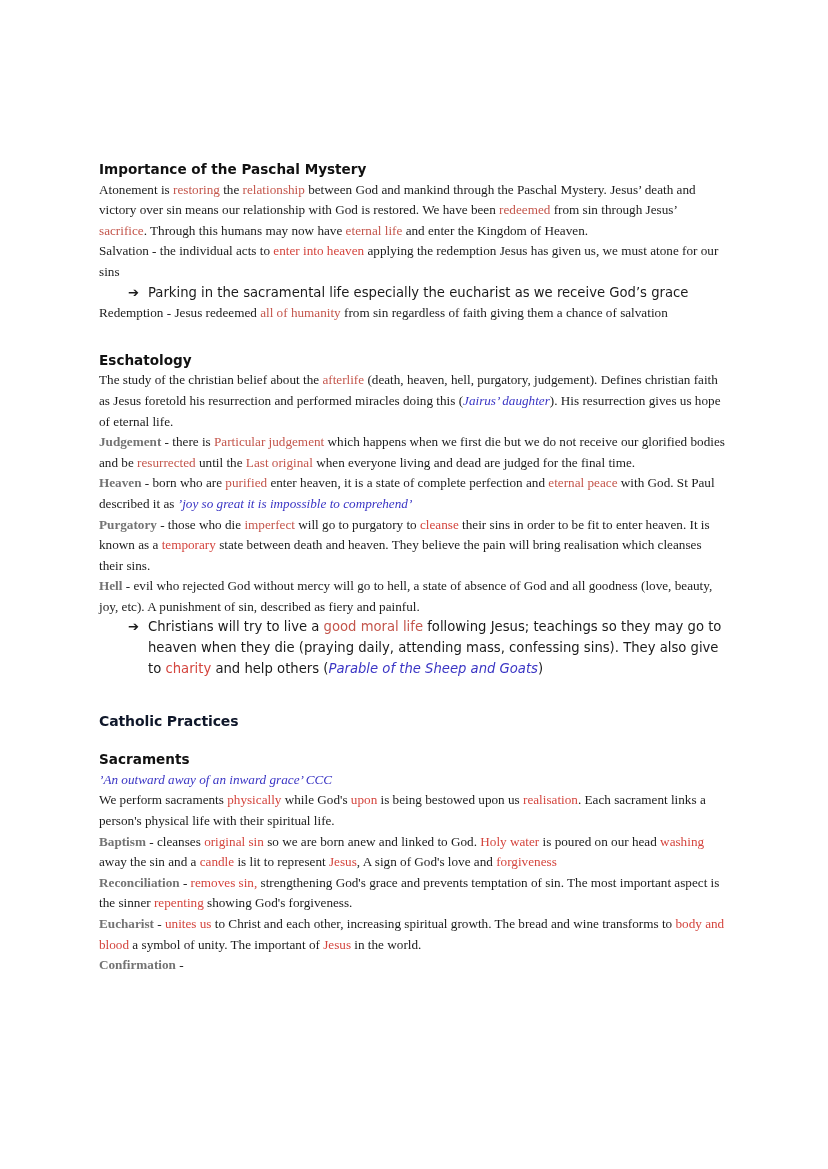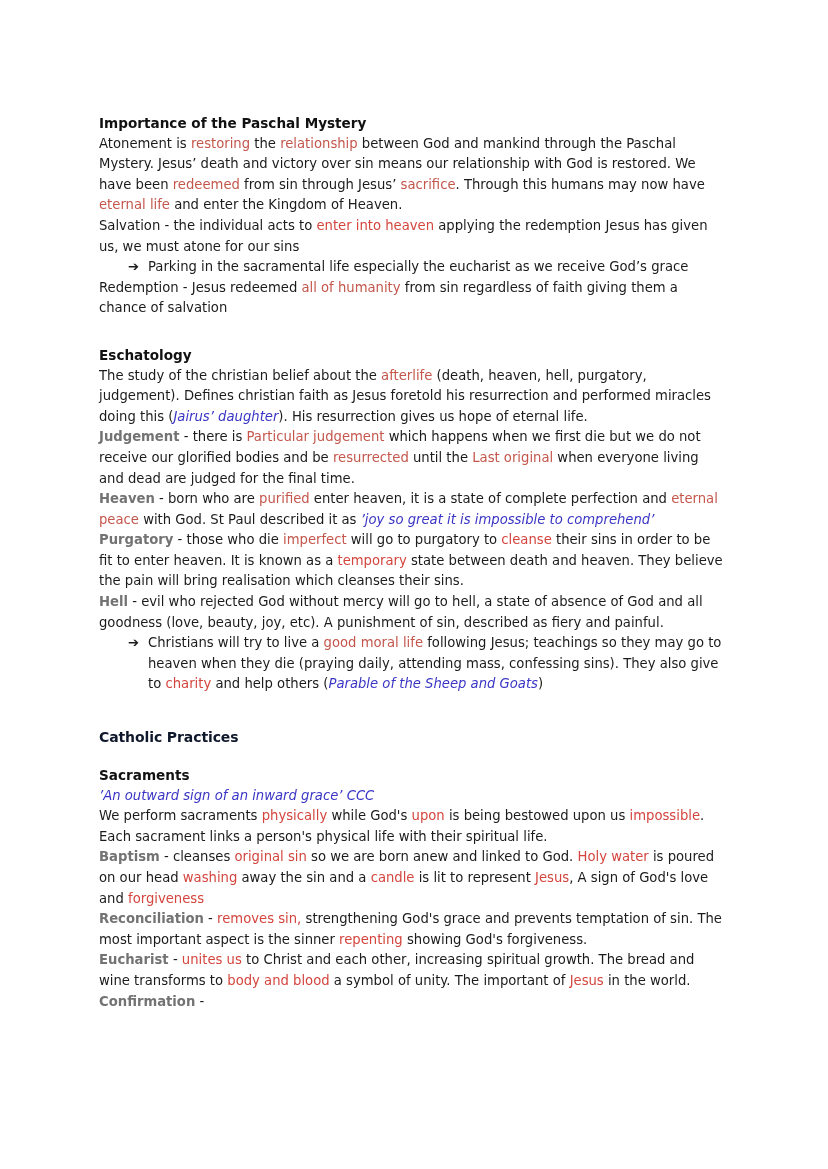--- a/index.html
+++ b/index.html
@@ -18,20 +18,21 @@
     position: relative;
     width: 828px;
     height: 1169px;
     box-sizing: border-box;
     padding: 113px 104px 0 99px;
   }
   .doc {
     width: 626px;
     font-size: 13.2px;
     line-height: 20.6px;
+    margin-top: 46px;
   }
 
   h1.section-title {
     font-size: 14px;
     font-weight: bold;
     color: #0f172a;
     margin: 0;
     padding: 0;
     line-height: 24px;
     letter-spacing: -0.1px;
@@ -41,20 +42,21 @@
     font-weight: bold;
     color: #111111;
     margin: 0;
     padding: 0;
     line-height: 20.6px;
   }
 
   p.para {
     margin: 0;
     padding: 0;
+    font-family: Liberation Serif, serif;
   }
 
   .spacer-sm { height: 8px; }
   .spacer-lg { height: 26px; }
   .spacer-xl { height: 30px; }
 
   .term {
     font-weight: bold;
     color: #737373;
   }
@@ -116,21 +118,21 @@
           <span class="arrow">➔</span>
           <span class="btext"><span>Christians will try to live a </span><span class="hl">good moral life</span><span> following Jesus; teachings so they may go to heaven when they die (praying daily, attending mass, confessing sins). They also give to </span><span class="hl-strong">charity</span><span> and help others (</span><span class="quote">Parable of the Sheep and Goats</span><span>)</span></span>
         </div>
       </div>
       <div>
         <div class="spacer-xl"></div>
         <h1 class="section-title">Catholic Practices</h1>
         <div class="spacer-sm"></div>
         <div class="spacer-sm"></div>
         <h2 class="sub-title"><span>Sacraments</span></h2>
-        <p class="para"><span class="quote">’An outward sign of an inward grace’ CCC</span></p>
-        <p class="para"><span>We perform sacraments </span><span class="hl-strong">physically</span><span> while God's </span><span class="hl-strong">upon</span><span> is being bestowed upon us </span><span class="hl-strong">impossible</span><span>. Each sacrament links a person's physical life with their spiritual life.</span></p>
+        <p class="para"><span class="quote">’An outward away of an inward grace’ CCC</span></p>
+        <p class="para"><span>We perform sacraments </span><span class="hl-strong">physically</span><span> while God's </span><span class="hl-strong">upon</span><span> is being bestowed upon us </span><span class="hl-strong">realisation</span><span>. Each sacrament links a person's physical life with their spiritual life.</span></p>
         <p class="para"><span class="term">Baptism</span><span> - cleanses </span><span class="hl-strong">original sin</span><span> so we are born anew and linked to God. </span><span class="hl-strong">Holy water</span><span> is poured on our head </span><span class="hl-strong">washing</span><span> away the sin and a </span><span class="hl-strong">candle</span><span> is lit to represent </span><span class="hl-strong">Jesus</span><span>, A sign of God's love and </span><span class="hl-strong">forgiveness</span></p>
         <p class="para"><span class="term">Reconciliation</span><span> - </span><span class="hl-strong">removes sin,</span><span> strengthening God's grace and prevents temptation of sin. The most important aspect is the sinner </span><span class="hl-strong">repenting</span><span> showing God's forgiveness.</span></p>
         <p class="para"><span class="term">Eucharist</span><span> - </span><span class="hl-strong">unites us</span><span> to Christ and each other, increasing spiritual growth. The bread and wine transforms to </span><span class="hl-strong">body and blood</span><span> a symbol of unity. The important of </span><span class="hl-strong">Jesus</span><span> in the world.</span></p>
         <p class="para"><span class="term">Confirmation</span><span> -</span></p>
       </div>
     </div>
 </div>
 
 </body></html>

